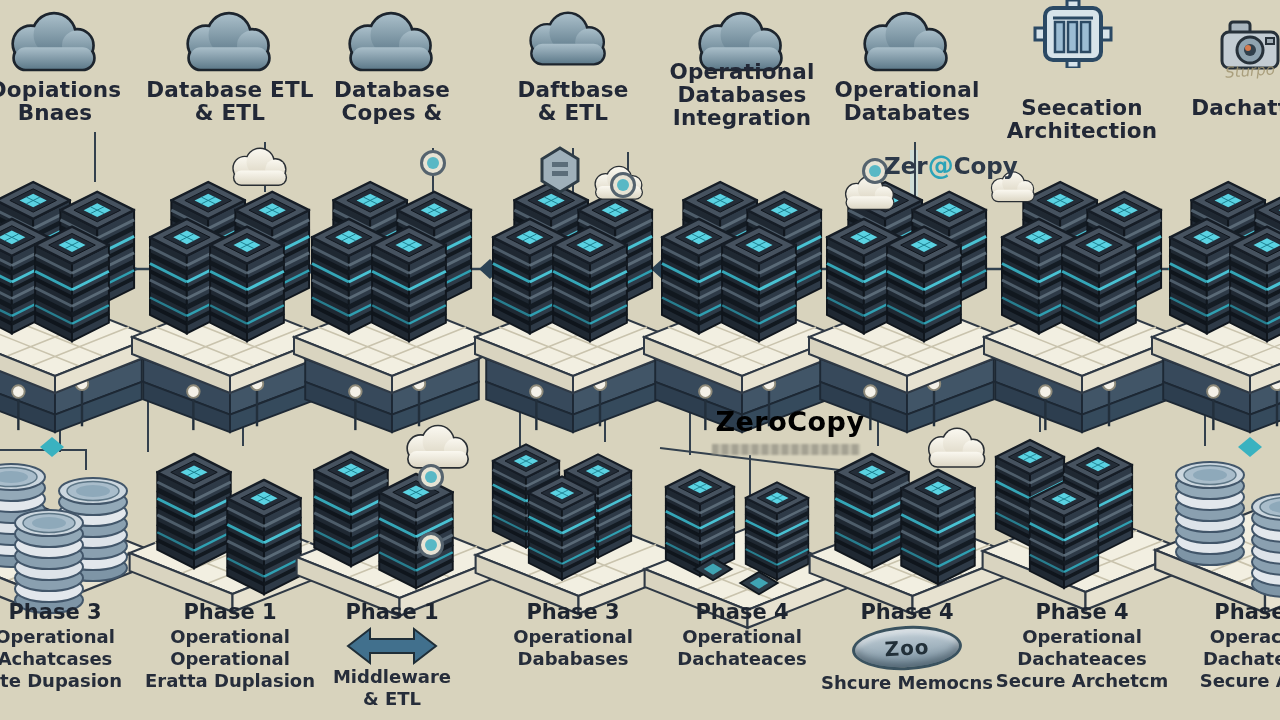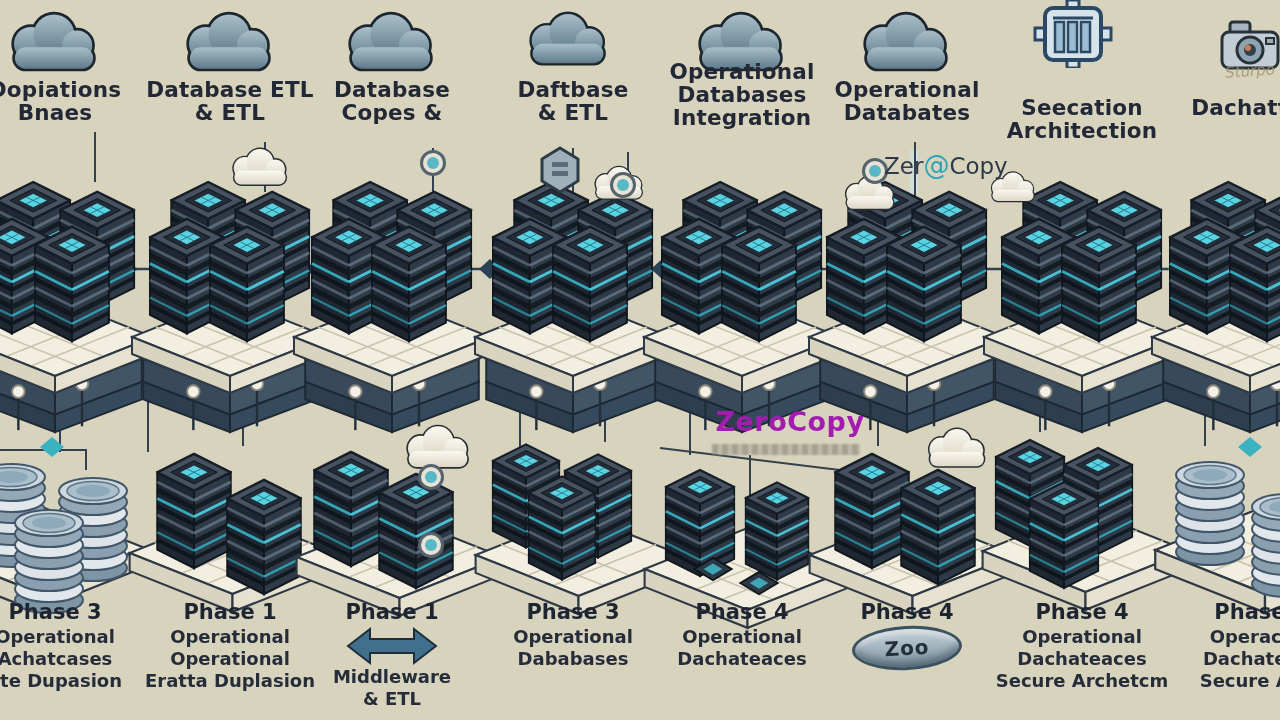--- a/index.html
+++ b/index.html
@@ -31,25 +31,25 @@
   .arrowwrap{width:92px;height:40px;margin:2px auto 0 auto;}
   .badge{width:104px;height:38px;margin:2px auto 2px auto;border-radius:50%;
          background:linear-gradient(180deg,#c6d2da,#7c94a3);border:3px solid #3a525f;
          display:flex;align-items:center;justify-content:center;transform:rotate(-3deg);
          box-shadow:inset 0 -5px 8px rgba(30,45,55,.45), inset 0 4px 5px rgba(255,255,255,.5);}
   .badge span{font-size:20px;font-weight:bold;color:#223039;letter-spacing:1px;}
   .medallion{position:absolute;width:26px;height:26px;border:3px solid #55636e;background:#e7e3d4;
              border-radius:50%;box-sizing:border-box;}
   .medallion::after{content:"";position:absolute;inset:4px;background:#3fb0c2;border-radius:50%;opacity:.85;}
   #zerocopy{position:absolute;left:690px;top:406px;width:200px;text-align:center;font-size:27px;
-            font-weight:bold;color:#a21caf;letter-spacing:.5px;z-index:6;}
+            font-weight:bold;color:#000000;letter-spacing:.5px;z-index:6;}
   #zc-sub{position:absolute;left:712px;top:444px;width:148px;height:11px;z-index:6;
           background:repeating-linear-gradient(90deg,#8f8d80 0 6px,#b5b2a2 6px 10px);
           filter:blur(1.2px);opacity:.7;}
-  #zcbadge{position:absolute;left:884px;top:150px;font-size:23px;font-weight:normal;color:#2d3949;z-index:6;}
+  #zcbadge{position:absolute;left:884px;top:150px;font-size:23px;font-weight:bold;color:#2d3949;z-index:6;}
   #zcbadge .at{color:#2ba3b8;font-size:26px;}
 </style>
 </head>
 <body>
 
 <svg width="0" height="0" style="position:absolute" aria-hidden="true">
   <defs>
     <linearGradient id="cg" x1="0" y1="0" x2="0" y2="1">
       <stop offset="0" stop-color="#a9bec9"></stop>
         <stop offset="1" stop-color="#5f7b8b"></stop>
@@ -425,20 +425,21 @@
         <use href="#tower"></use>
       </svg>
     <svg class="mini" style="left:82px;top:468px">
         <use href="#tower"></use>
       </svg>
     <div class="label">
       <div class="phase">Phase 4</div>
       <div class="badge">
         <span>Zoo</span>
       </div>
+      <div class="lline">Shcure Memocns</div>
     </div>
   </div>
 
   <div class="col" style="left:992px">
     <div class="cloudbox" style="top:0">
       <svg width="96" height="68" viewBox="0 0 96 68">
         <g fill="#d7e3ea" stroke="#2b4964" stroke-width="3">
           <rect x="42" y="0" width="12" height="12"></rect>
             <rect x="42" y="56" width="12" height="12"></rect>
           <rect x="10" y="28" width="12" height="12"></rect>

